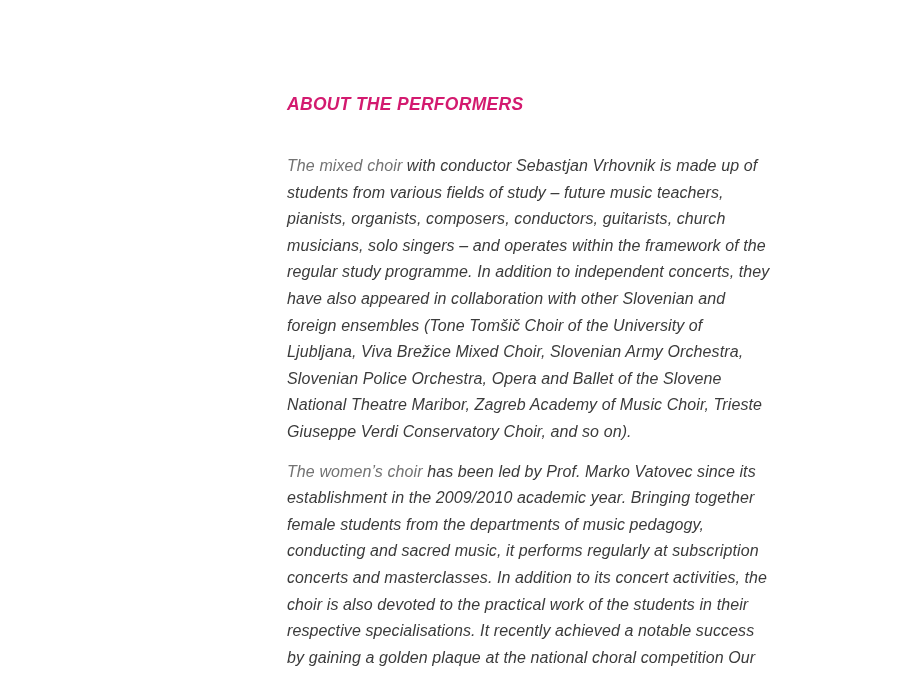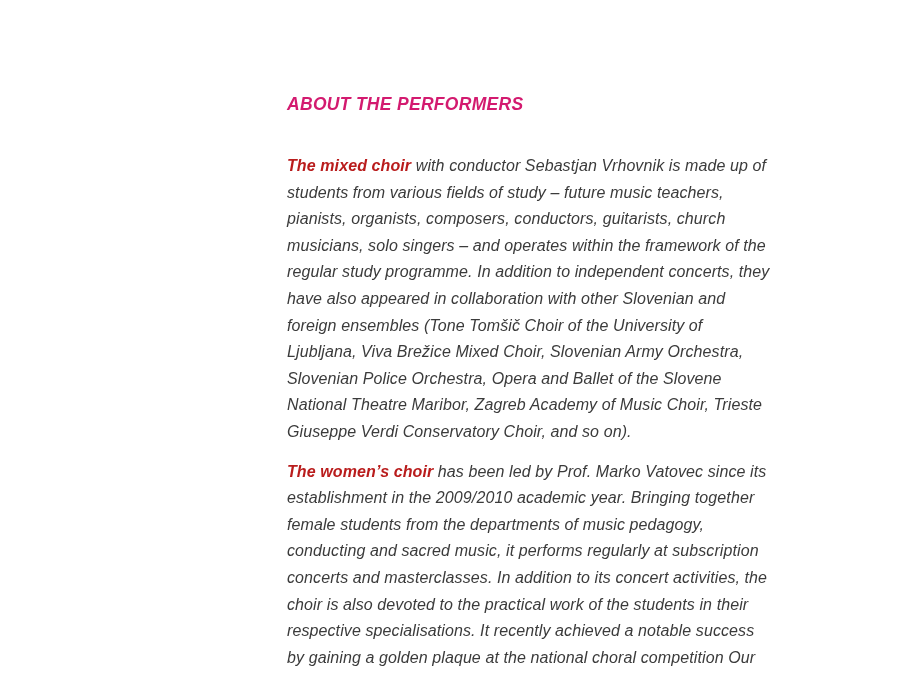--- a/index.html
+++ b/index.html
@@ -34,23 +34,23 @@
   .para {
     font-style: italic;
     font-size: 16px;
     line-height: 26.6px;
     color: #3b3b3b;
     letter-spacing: 0.1px;
   }
   .para-first { margin-top: 38px; }
   .para-second { margin-top: 13px; }
   .para-lead {
-    font-weight: 700;
+    font-weight: 400;
     font-style: italic;
-    color: #b91c1c;
+    color: #737373;
   }
 </style>
 </head>
 <body>
 
 <div class="page">
   <div class="content">
 
     <h1 class="section-heading">ABOUT THE PERFORMERS</h1>
 

